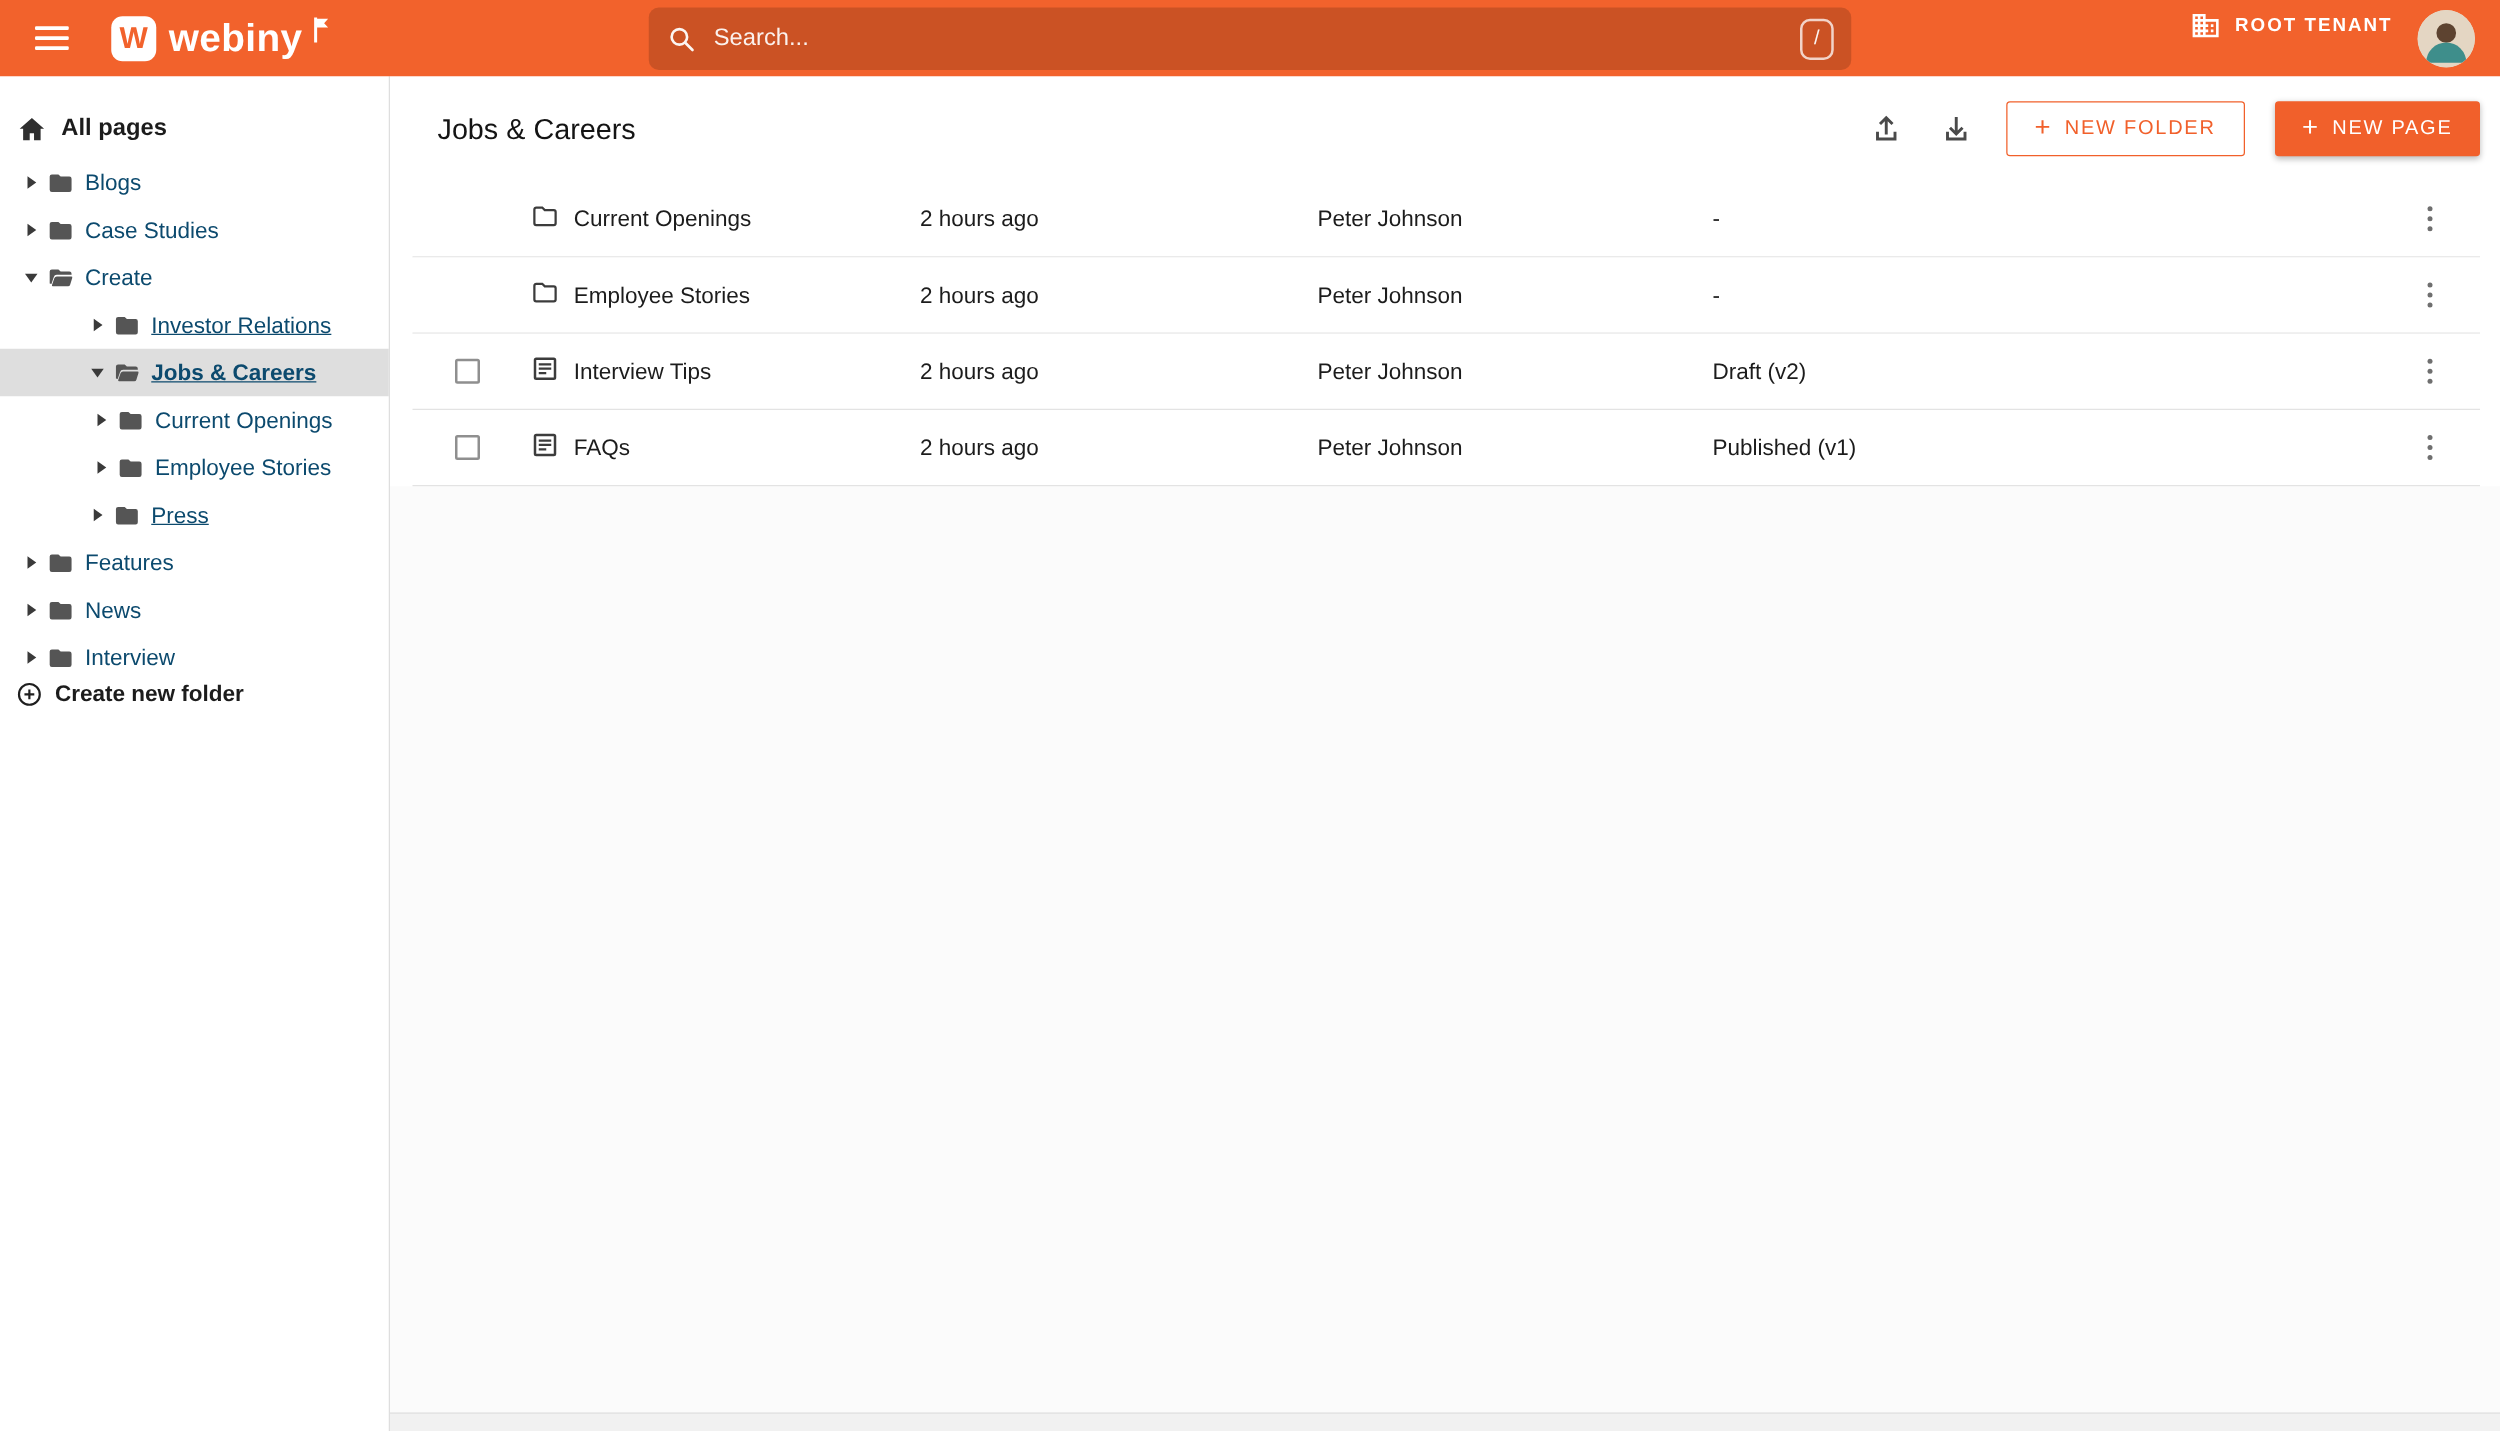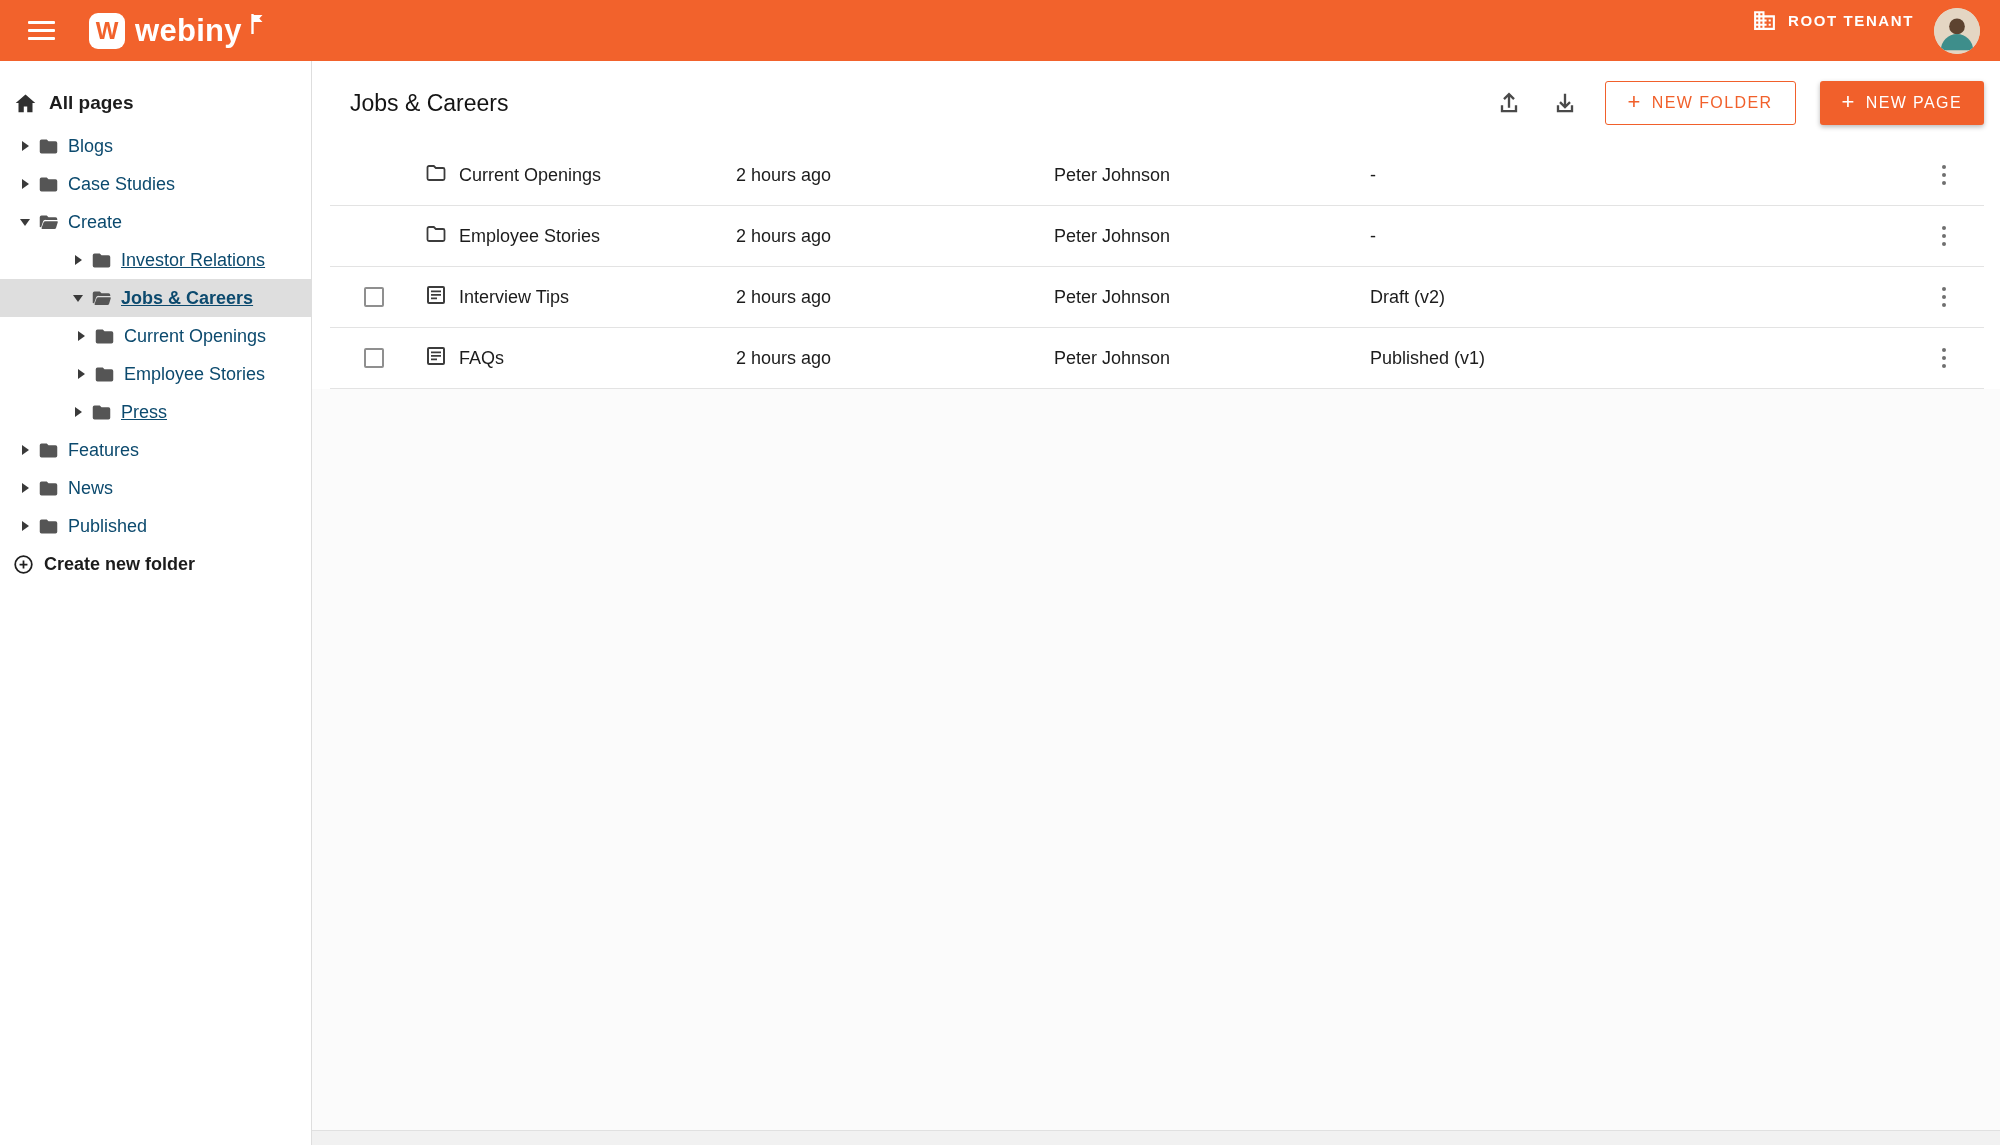--- a/index.html
+++ b/index.html
@@ -41,21 +41,21 @@
   .tree-item.lvl0{padding-left:16px;}
   .tree-item.lvl1{padding-left:69px;text-decoration:underline;}
   .tree-item.lvl2{padding-left:72px;}
   .tree-item.selected{background:#dedede;font-weight:700;}
   .caret{width:18px;display:flex;justify-content:center;flex:0 0 18px;}
   .caret::after{content:"";display:block;}
   .caret-right::after{border-top:5px solid transparent;border-bottom:5px solid transparent;border-left:7px solid #3a3a3a;}
   .caret-down::after{border-left:5px solid transparent;border-right:5px solid transparent;border-top:7px solid #3a3a3a;}
   .tree-icon{display:flex;margin-left:4px;}
   .tree-item .label{margin-left:9px;white-space:nowrap;}
-  .create-folder{display:flex;align-items:center;gap:10px;height:38px;padding-left:13px;
+  .create-folder{display:flex;gap:10px;height:38px;padding-left:13px;
     font-weight:700;font-size:18px;cursor:pointer;}
 
   
   .content{position:absolute;top:61px;left:312px;right:0;bottom:0;background:#fbfbfb;}
   .sheet{background:#fff;padding:0 16px 0 18px;}
   .page-header{height:84px;display:flex;align-items:center;justify-content:space-between;padding-left:20px;}
   .page-title{font-size:23px;font-weight:400;color:#141414;}
   .actions{display:flex;align-items:center;gap:24px;}
   .icon-btn{width:32px;height:32px;display:flex;align-items:center;justify-content:center;
     background:none;border:none;cursor:pointer;padding:0;}
@@ -93,20 +93,28 @@
     </div>
   <div class="logo">
     <div class="logo-mark">W</div>
     <div class="logo-text">webiny</div>
     <svg class="logo-flag" width="15" height="22" viewBox="0 0 15 22">
       <path d="M2.5 1v20" stroke="#fff" stroke-width="2.4" fill="none"></path>
       <path d="M2.5 2h10l-3.2 3.5L12.5 9h-10z" fill="#fff"></path>
     </svg>
   </div>
 
+  <div class="search">
+    <svg width="24" height="24" viewBox="0 0 24 24" fill="none" stroke="#fff" stroke-width="2.1" opacity="0.95">
+      <circle cx="10.5" cy="10.5" r="6.2"></circle>
+        <path d="M15.2 15.2L21 21" stroke-linecap="round"></path>
+    </svg>
+    <input type="text" placeholder="Search..." style="">
+    <div class="shortcut">/</div>
+  </div>
 
   <div class="topbar-right">
     <div class="tenant">
       <svg width="25" height="25" viewBox="0 0 24 24" fill="#fff">
         <path d="M12 7V3H2v18h20V7H12zM6 19H4v-2h2v2zm0-4H4v-2h2v2zm0-4H4V9h2v2zm0-4H4V5h2v2zm4 12H8v-2h2v2zm0-4H8v-2h2v2zm0-4H8V9h2v2zm0-4H8V5h2v2zm10 12h-8v-2h2v-2h-2v-2h2v-2h-2V9h8v10zm-2-8h-2v2h2v-2zm0 4h-2v2h2v-2z"></path>
       </svg>
       <span>ROOT TENANT</span>
     </div>
     <div class="avatar">
       <svg width="46" height="46" viewBox="0 0 24 24">
@@ -230,21 +238,21 @@
     <span class="label">News</span>
   </div>
       <div class="tree-item lvl0 icon-closed">
     <span class="caret caret-right"></span>
     <span class="tree-icon folder-closed-icon">
       <svg width="21" height="21" viewBox="0 0 24 24" fill="#555">
         <path d="M10 4H4a2 2 0 0 0-2 2v12a2 2 0 0 0 2 2h16a2 2 0 0 0 2-2V8a2 2 0 0 0-2-2h-8l-2-2z"></path>
       </svg>
     </span>
 
-    <span class="label">Published</span>
+    <span class="label">Interview</span>
   </div>
     </nav>
 
   <div class="create-folder">
     <svg width="21" height="21" viewBox="0 0 24 24" fill="none" stroke="#1f1f1f" stroke-width="2">
       <circle cx="12" cy="12" r="9.5"></circle>
         <path d="M12 7.5v9M7.5 12h9"></path>
     </svg>
     <span>Create new folder</span>
   </div>

